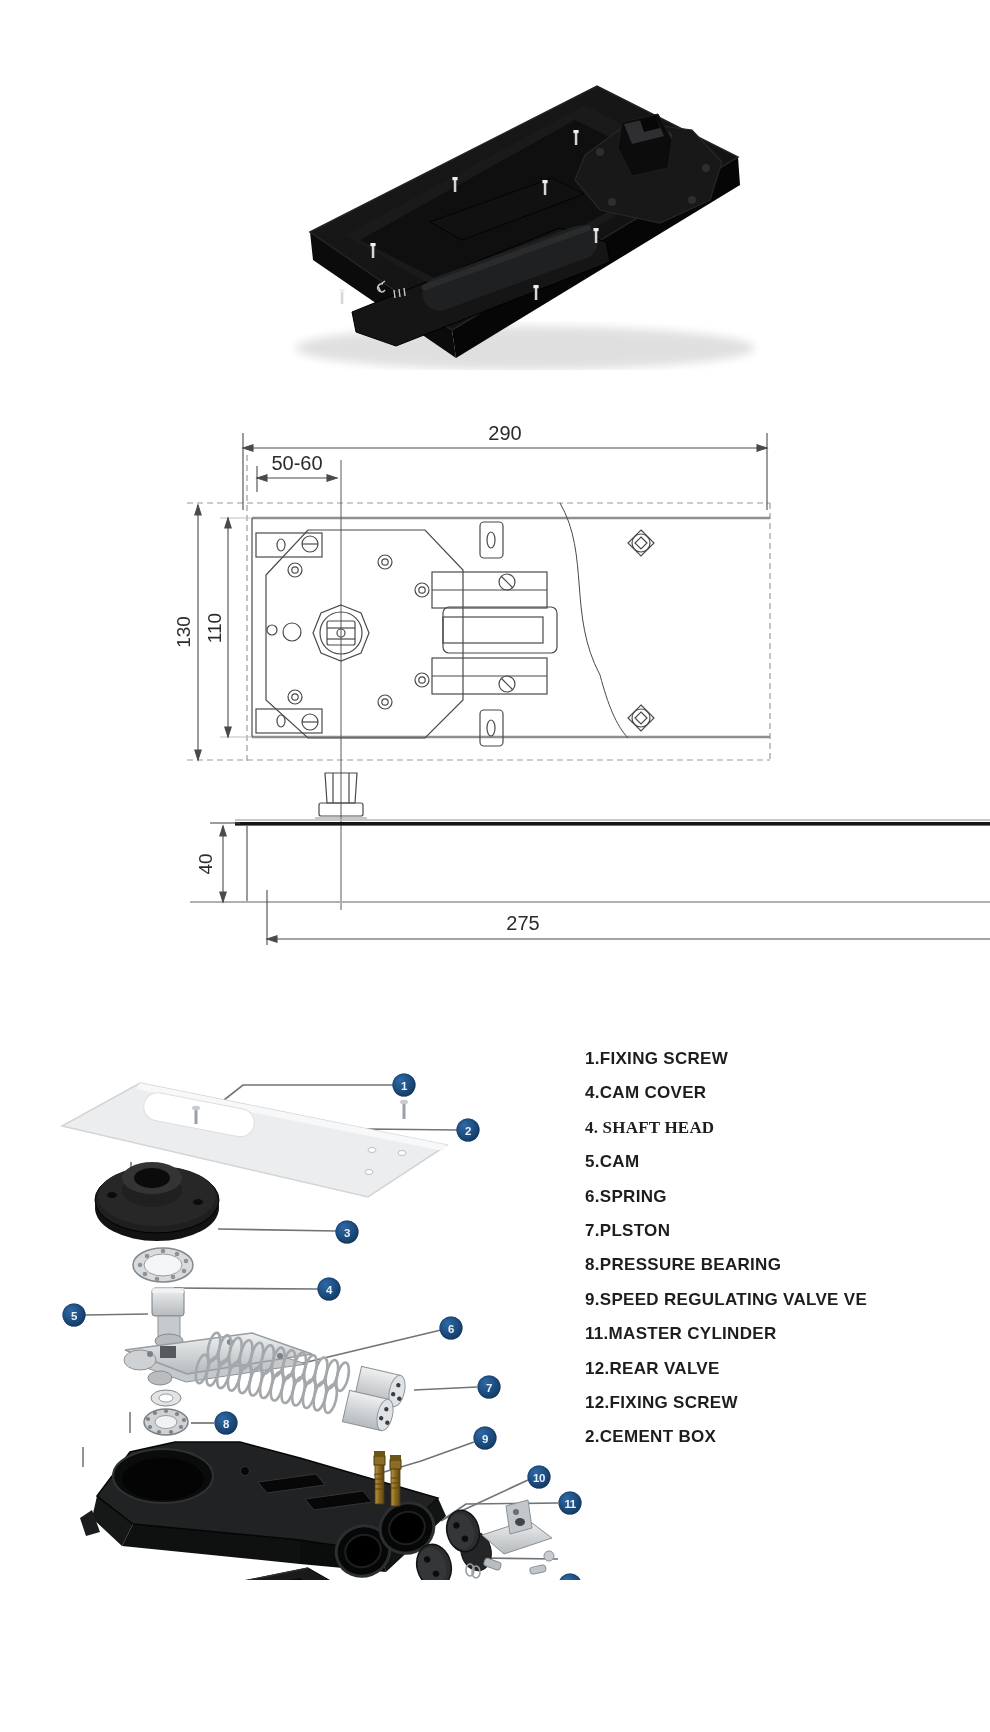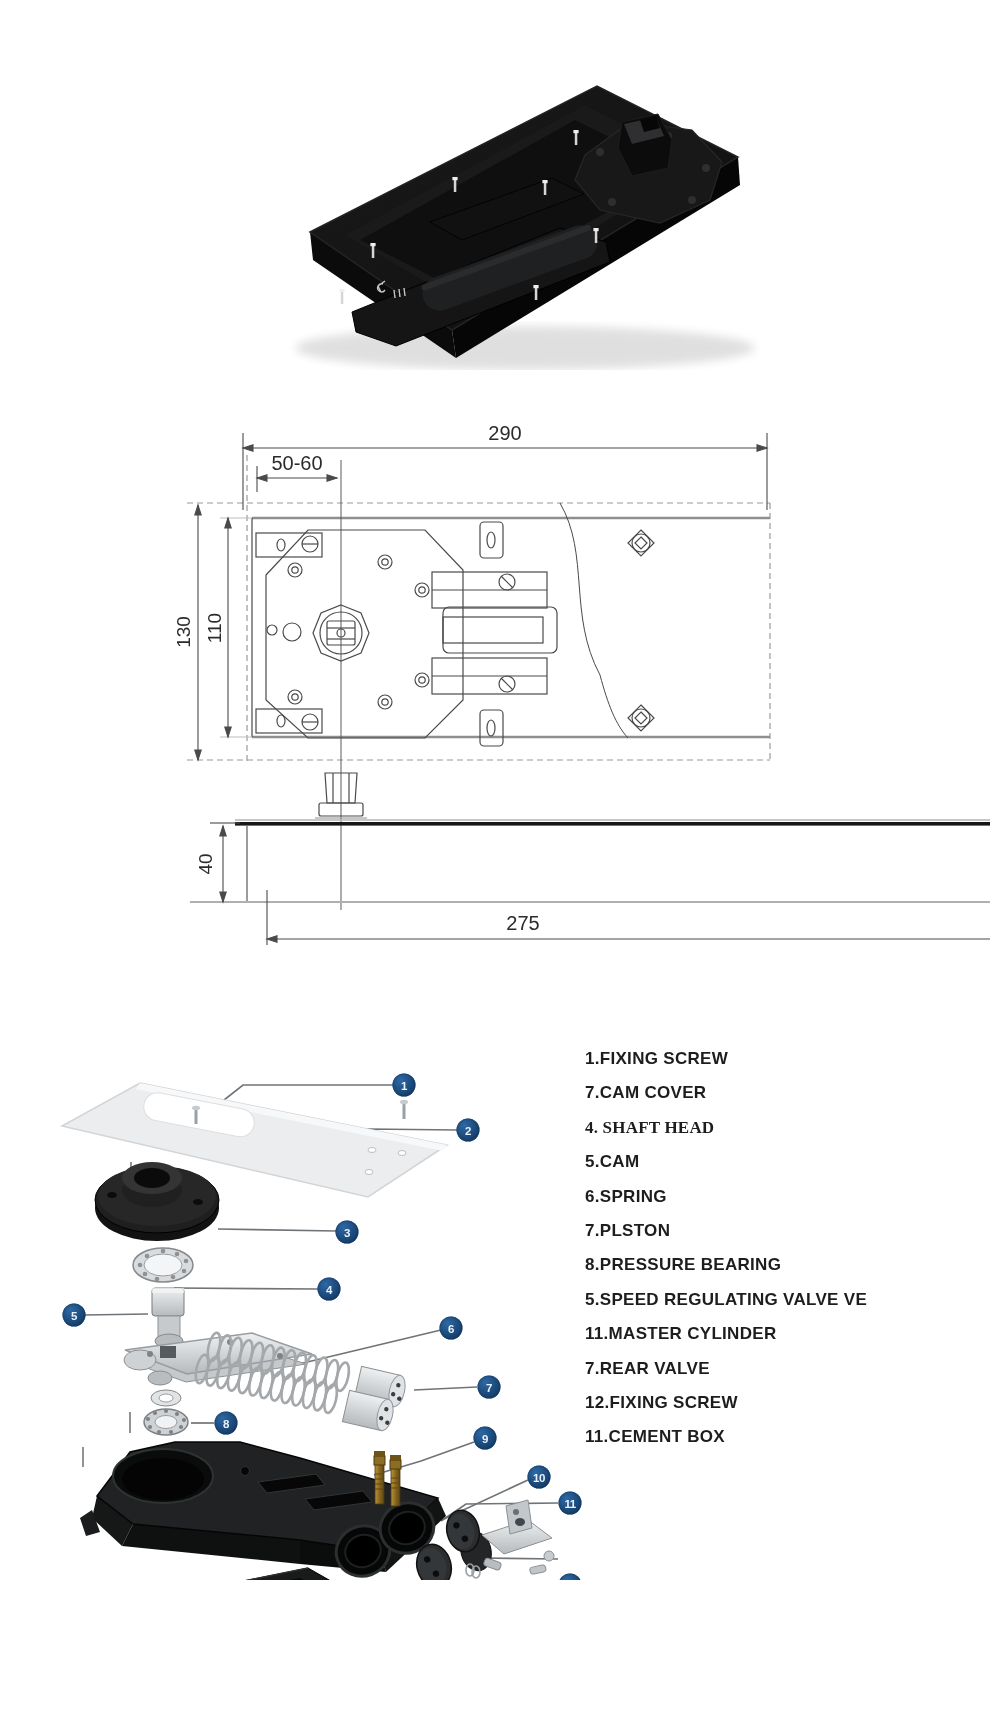--- a/index.html
+++ b/index.html
@@ -501,26 +501,26 @@
   <div class="badge" style="left:489px;top:1387px">7</div>
   <div class="badge" style="left:226px;top:1423px">8</div>
   <div class="badge" style="left:485px;top:1438px">9</div>
   <div class="badge" style="left:539px;top:1477px">10</div>
   <div class="badge" style="left:570px;top:1503px">11</div>
   <div class="badge" style="left:570px;top:1585px">12</div>
   <div class="badge" style="left:570px;top:1659px">13</div>
 
   <div class="parts">
     <div class="part-item">1.FIXING SCREW</div>
-    <div class="part-item">7.CAM COVER</div>
+    <div class="part-item">4.CAM COVER</div>
     <div class="part-item serif">4. SHAFT HEAD</div>
     <div class="part-item">5.CAM</div>
     <div class="part-item">6.SPRING</div>
     <div class="part-item">7.PLSTON</div>
     <div class="part-item">8.PRESSURE BEARING</div>
-    <div class="part-item">5.SPEED REGULATING VALVE VE</div>
+    <div class="part-item">9.SPEED REGULATING VALVE VE</div>
     <div class="part-item">11.MASTER CYLINDER</div>
-    <div class="part-item">7.REAR VALVE</div>
+    <div class="part-item">12.REAR VALVE</div>
     <div class="part-item">12.FIXING SCREW</div>
-    <div class="part-item">11.CEMENT BOX</div>
+    <div class="part-item">2.CEMENT BOX</div>
   </div>
 
 </div>
 
 </body></html>

